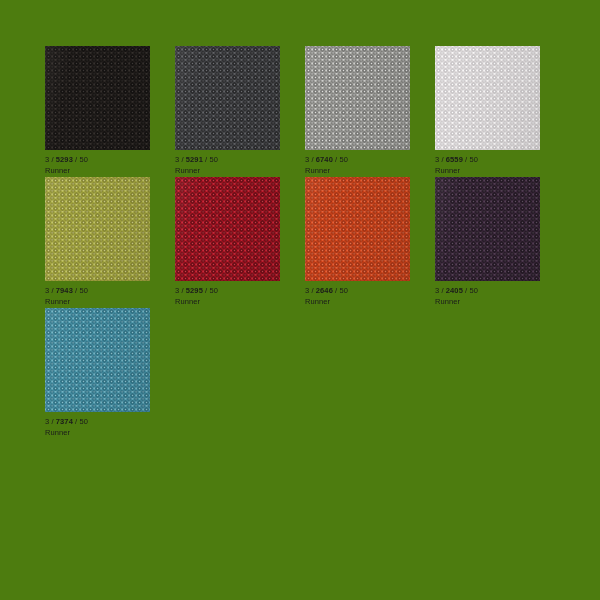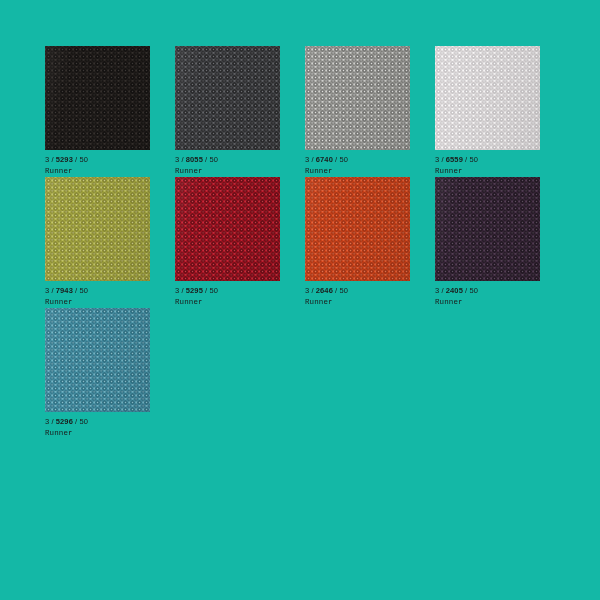--- a/index.html
+++ b/index.html
@@ -13,21 +13,21 @@
     height: 600px;
     overflow: hidden;
     font-family: "Liberation Sans", sans-serif;
     -webkit-font-smoothing: antialiased;
   }
 
   #swatch-page {
     position: relative;
     width: 600px;
     height: 600px;
-    background: #14b8a6;
+    background: #4d7c0f;
     box-sizing: border-box;
   }
 
   #swatch-grid {
     position: absolute;
     left: 45px;
     top: 46px;
     width: 520px;
     display: flex;
     flex-wrap: wrap;
@@ -129,21 +129,20 @@
     font-weight: bold;
   }
 
   .caption-name {
     font-size: 7.5px;
     color: #1b1b1b;
     letter-spacing: 0.1px;
     white-space: nowrap;
     display: block;
     margin-top: 1px;
-    font-family: Liberation Mono, monospace;
   }
 </style>
 </head>
 <body style="background: rgb(255, 255, 255);">
 
 <div id="swatch-page">
   <div id="swatch-grid">
       <div class="swatch-cell">
         <div class="swatch-tile">
           <div class="swatch-base" style="background: rgb(43, 38, 35);"></div>
@@ -155,21 +154,21 @@
           <span class="caption-name">Runner</span>
         </div>
       </div>
       <div class="swatch-cell">
         <div class="swatch-tile">
           <div class="swatch-base" style="background: rgb(85, 86, 90);"></div>
           <div class="swatch-tex" style="--ring: rgba(0,0,0,0.52); --core: rgba(255,255,255,0.10); --weave: rgba(255,255,255,0.06);"></div>
           <div class="swatch-shade"></div>
         </div>
         <div class="swatch-caption">
-          <span class="caption-code"><span>3 / </span><span class="code-num">8055</span><span> / 50</span></span>
+          <span class="caption-code"><span>3 / </span><span class="code-num">5291</span><span> / 50</span></span>
           <span class="caption-name">Runner</span>
         </div>
       </div>
       <div class="swatch-cell">
         <div class="swatch-tile">
           <div class="swatch-base" style="background: rgb(179, 179, 174);"></div>
           <div class="swatch-tex" style="--ring: rgba(60,60,58,0.50); --core: rgba(255,255,255,0.45); --weave: rgba(255,255,255,0.30);"></div>
           <div class="swatch-shade"></div>
         </div>
         <div class="swatch-caption">
@@ -232,18 +231,18 @@
           <span class="caption-name">Runner</span>
         </div>
       </div>
       <div class="swatch-cell">
         <div class="swatch-tile">
           <div class="swatch-base" style="background: rgb(85, 162, 182);"></div>
           <div class="swatch-tex" style="--ring: rgba(10,70,90,0.52); --core: rgba(255,255,255,0.20); --weave: rgba(255,255,255,0.14);"></div>
           <div class="swatch-shade"></div>
         </div>
         <div class="swatch-caption">
-          <span class="caption-code"><span>3 / </span><span class="code-num">5296</span><span> / 50</span></span>
+          <span class="caption-code"><span>3 / </span><span class="code-num">7374</span><span> / 50</span></span>
           <span class="caption-name">Runner</span>
         </div>
       </div>
     </div>
 </div>
 
 </body></html>

